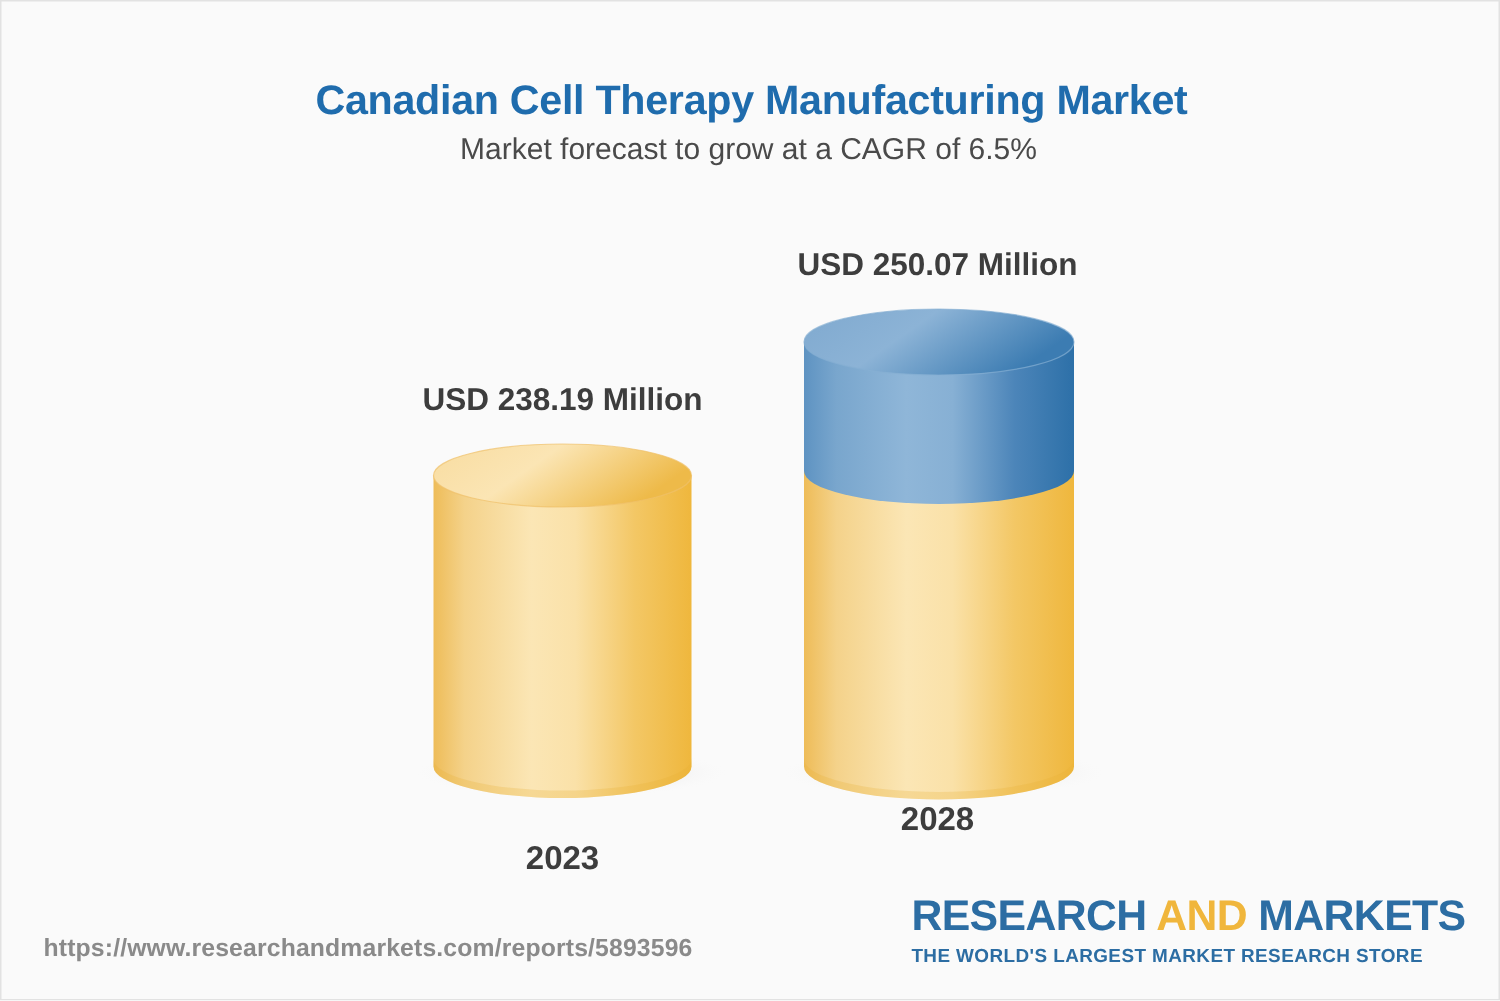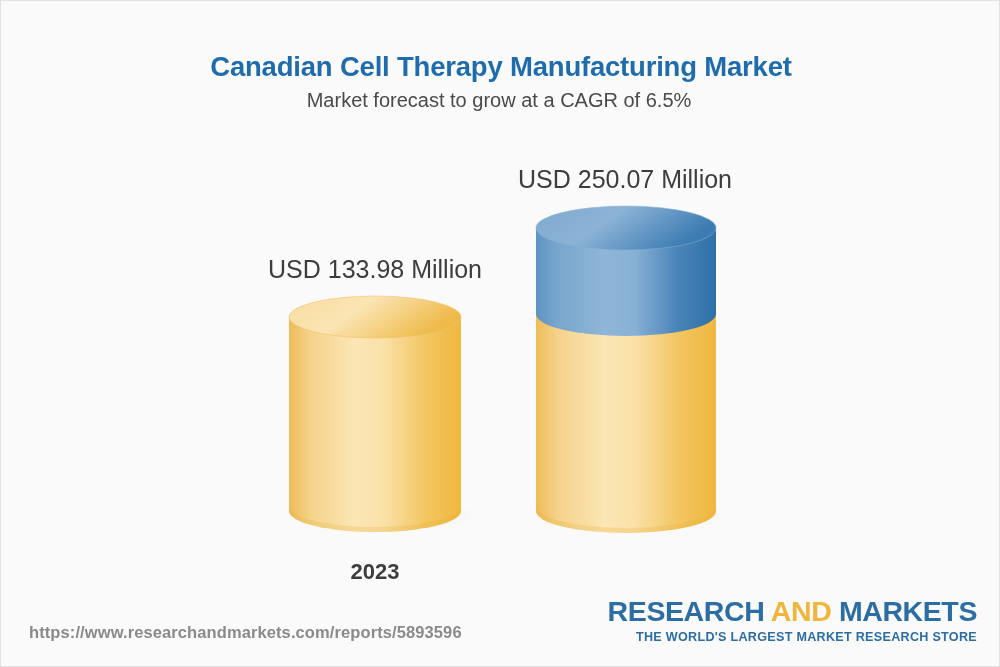--- a/index.html
+++ b/index.html
@@ -47,22 +47,22 @@
   .plot {
     position: absolute;
     left: 0;
     top: 0;
     width: 1000px;
     height: 667px;
   }
 
   .value-label {
     position: absolute;
-    font-size: 25px;
-    font-weight: normal;
+    font-size: 21px;
+    font-weight: bold;
     color: #3d3d3d;
     white-space: nowrap;
     text-align: center;
   }
   .value-2023 { left: 254px; top: 254px; width: 240px; }
   .value-2028 { left: 504px; top: 164px; width: 240px; }
 
   .cat-label {
     position: absolute;
     font-size: 22px;
@@ -86,21 +86,21 @@
     top: 622px;
     font-size: 16.5px;
     color: #8a8a8a;
     letter-spacing: 0.1px;
     font-weight: bold;
   }
   .brand {
     position: absolute;
     right: 22px;
     top: 596px;
-    text-align: right;
+    text-align: left;
     margin-left: 37px;
   }
   .brand-name {
     font-size: 28.5px;
     font-weight: bold;
     letter-spacing: -0.4px;
     line-height: 1.05;
     color: #2C6DA3;
     white-space: nowrap;
   }
@@ -181,24 +181,25 @@
         <path d="M535,313 L535,510 A90,22 0 0 0 715,510 L715,313 Z" fill="url(#amberBody)"></path>
         <path d="M535,505 A90,22 0 0 0 715,505 L715,510 A90,22 0 0 1 535,510 Z" fill="#E8AE33" opacity="0.25"></path>
 
         <path d="M535,227 L535,313 A90,22 0 0 0 715,313 L715,227 Z" fill="url(#blueBody)"></path>
 
         <ellipse cx="625" cy="227" rx="90" ry="22" fill="url(#blueTop)"></ellipse>
         <ellipse cx="625" cy="227" rx="90" ry="22" fill="none" stroke="#86AFD3" stroke-width="0.8" opacity="0.7"></ellipse>
       </g>
     </svg>
 
-    <div class="value-label value-2023">USD 133.98 Million</div>
+    <div class="value-label value-2023">USD 238.19 Million</div>
     <div class="value-label value-2028">USD 250.07 Million</div>
 
     <div class="cat-label cat-2023">2023</div>
+    <div class="cat-label cat-2028">2028</div>
   </div>
 
   <div class="source-url">https://www.researchandmarkets.com/reports/5893596</div>
 
   <div class="brand">
     <div class="brand-name"><span>RESEARCH </span><span class="and">AND</span><span> MARKETS</span></div>
     <div class="brand-tagline">THE WORLD'S LARGEST MARKET RESEARCH STORE</div>
   </div>
 
 </div>

